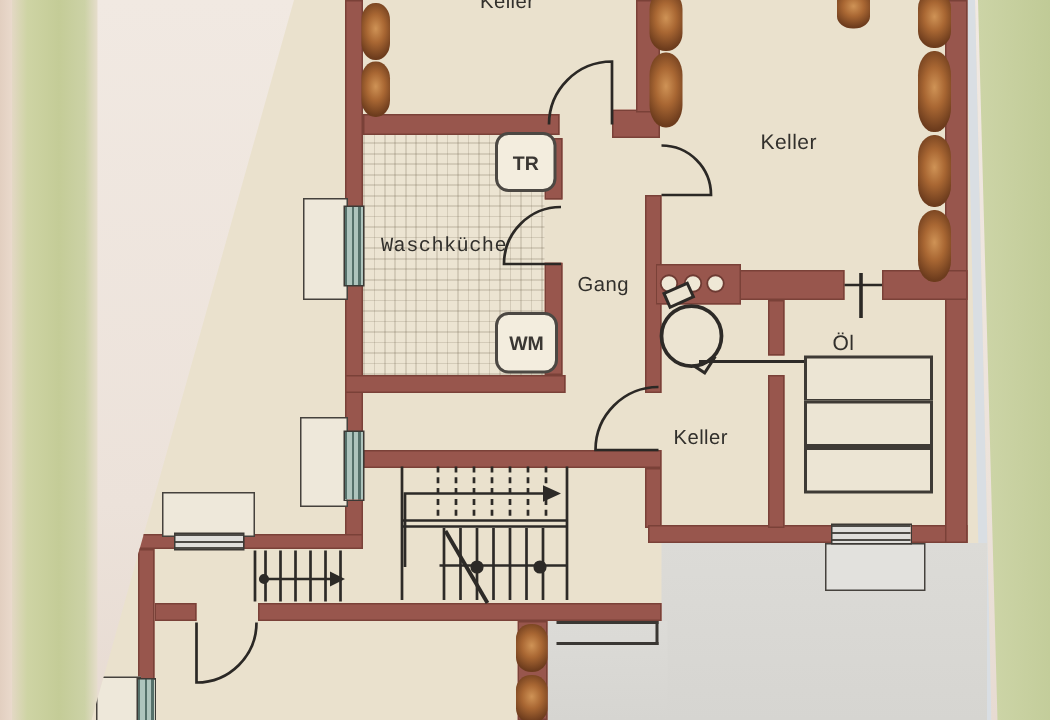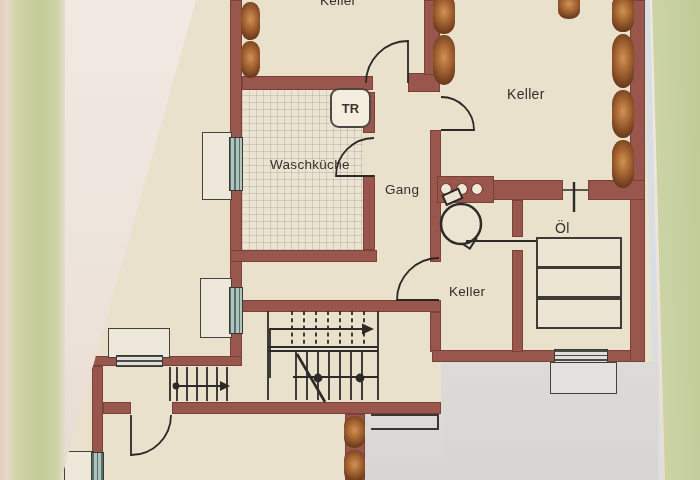--- a/index.html
+++ b/index.html
@@ -102,20 +102,23 @@
 
     <div class="abs" style="left:536px;top:237px;width:86px;height:93px;">
       <div class="tank" style="top:0;"></div>
       <div class="tank" style="top:30px;"></div>
       <div class="tank" style="top:61px;"></div>
     </div>
 
     <div class="abs appl" style="left:330px;top:88px;width:37px;height:36px;text-align:center;">
       <span>TR</span>
     </div>
+    <div class="abs appl" style="left:330px;top:208px;width:38px;height:37px;">
+      <span>WM</span>
+    </div>
 
     <div class="abs log" style="left:241px;top:2px;width:19px;height:38px;"></div>
     <div class="abs log" style="left:241px;top:41px;width:19px;height:37px;"></div>
     <div class="abs log" style="left:433px;top:-6px;width:22px;height:40px;"></div>
     <div class="abs log" style="left:433px;top:35px;width:22px;height:50px;"></div>
     <div class="abs log" style="left:558px;top:-8px;width:22px;height:27px;"></div>
     <div class="abs log" style="left:612px;top:-6px;width:22px;height:38px;"></div>
     <div class="abs log" style="left:612px;top:34px;width:22px;height:54px;"></div>
     <div class="abs log" style="left:612px;top:90px;width:22px;height:48px;"></div>
     <div class="abs log" style="left:612px;top:140px;width:22px;height:48px;"></div>
@@ -194,18 +197,18 @@
         <line x1="217" y1="367" x2="217" y2="401"></line>
           <line x1="227" y1="367" x2="227" y2="401"></line>
         <line x1="176" y1="386" x2="220" y2="386"></line>
         <circle cx="176" cy="386" r="2.5" fill="#2d2a27"></circle>
       </g>
       <polygon points="220,381 230,386 220,391" fill="#2d2a27"></polygon>
     </svg>
 
     <div class="abs lbl" style="left:320px;top:-7px;">Keller</div>
     <div class="abs lbl" style="left:507px;top:86px;font-size:14px;">Keller</div>
-    <div class="abs lbl" style="left:270px;top:157px;">Waschküche</div>
+    <div class="abs lbl" style="left:254px;top:157px;font-family:Liberation Mono, monospace;">Waschküche</div>
     <div class="abs lbl" style="left:385px;top:182px;">Gang</div>
     <div class="abs lbl" style="left:555px;top:220px;font-size:14px;">Öl</div>
     <div class="abs lbl" style="left:449px;top:284px;">Keller</div>
   </div>
 </div>
 
 </body></html>

